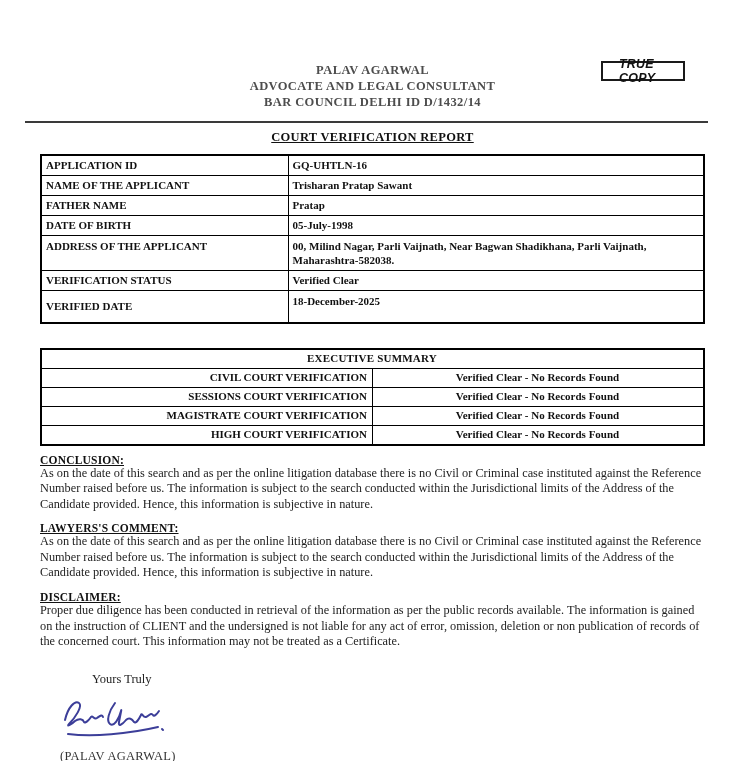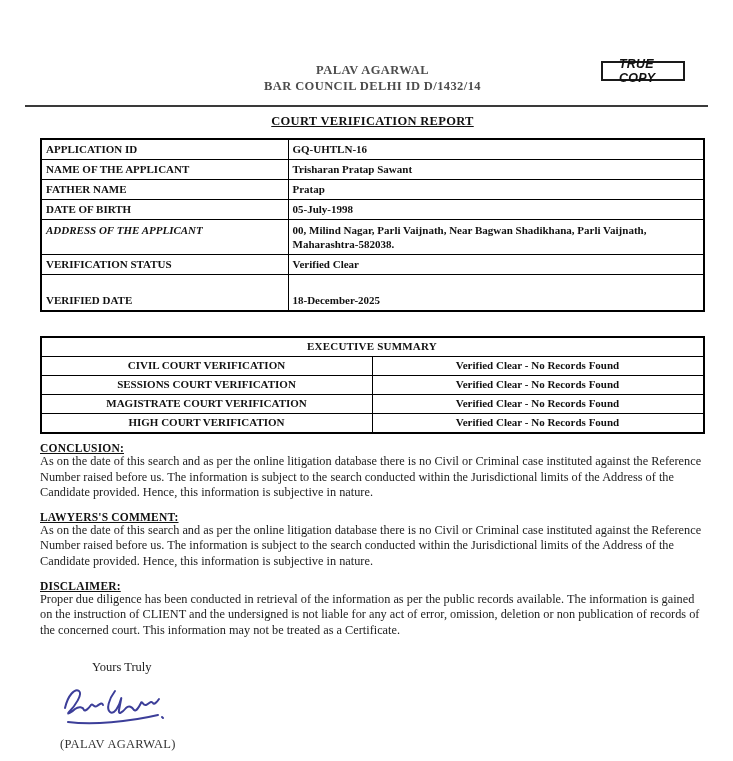--- a/index.html
+++ b/index.html
@@ -44,31 +44,31 @@
   table { border-collapse: collapse; width: 665px; table-layout: fixed; }
   .details-table { margin-top: 9px; border: 2px solid #000; }
   .details-table td {
     border: 1px solid #000;
     font-size: 11px; font-weight: bold; color: #111;
     padding: 2px 5px 3px 4px; line-height: 14px;
     vertical-align: middle;
   }
   .details-table .col-label { width: 247px; }
   .row-pad td { height: 19px; }
-  .row-tall td { height: 24px; vertical-align: top; padding-top: 18px; }
+  .row-tall td { height: 32px; vertical-align: top; padding-top: 3px; }
 
   .summary-table { margin-top: 24px; border: 2px solid #000; }
   .summary-table td, .summary-table th {
     border: 1px solid #000;
     font-size: 11px; font-weight: bold; color: #111;
     padding: 2px 5px 3px 4px; line-height: 13px;
     height: 17px;
   }
   .summary-table th { text-align: center; letter-spacing: 0.2px; height: 16px; }
-  .summary-table .col-label { width: 247px; text-align: center; }
+  .summary-table .col-label { width: 247px; text-align: right; }
   .summary-table .val { text-align: center; }
 
   
   .section { margin-top: 8px; width: 668px; }
   .section-heading {
     font-size: 11.5px; font-weight: bold; color: #111;
     text-decoration: underline; letter-spacing: 0.2px;
   }
   .section-body {
     margin-top: 0;
@@ -86,20 +86,21 @@
 <body>
 
 <div class="page">
   <div class="stamp">
     <span>TRUE COPY</span>
   </div>
 
   <div class="content">
     <div class="letterhead">
       <div>PALAV AGARWAL</div>
+      <div>ADVOCATE AND LEGAL CONSULTANT</div>
       <div>BAR COUNCIL DELHI ID D/1432/14</div>
     </div>
 
     <hr class="rule">
 
     <div class="report-title">
       <span>COURT VERIFICATION REPORT</span>
     </div>
 
     <table class="details-table">
@@ -114,21 +115,21 @@
         </tr>
         <tr class="row-pad">
           <td class="col-label">FATHER NAME</td>
           <td>Pratap</td>
         </tr>
         <tr class="row-pad">
           <td class="col-label">DATE OF BIRTH</td>
           <td>05-July-1998</td>
         </tr>
         <tr>
-          <td class="col-label" style="vertical-align:top; padding-top:3px;font-style:italic;">ADDRESS OF THE APPLICANT</td>
+          <td class="col-label" style="vertical-align:top; padding-top:3px;">ADDRESS OF THE APPLICANT</td>
           <td style="height:34px; vertical-align:top; padding-top:3px;">00, Milind Nagar, Parli Vaijnath, Near Bagwan Shadikhana, Parli Vaijnath, Maharashtra-582038.</td>
         </tr>
         <tr class="row-pad">
           <td class="col-label">VERIFICATION STATUS</td>
           <td>Verified Clear</td>
         </tr>
         <tr class="row-tall">
           <td class="col-label" style="vertical-align:middle;">VERIFIED DATE</td>
           <td>18-December-2025</td>
         </tr>

